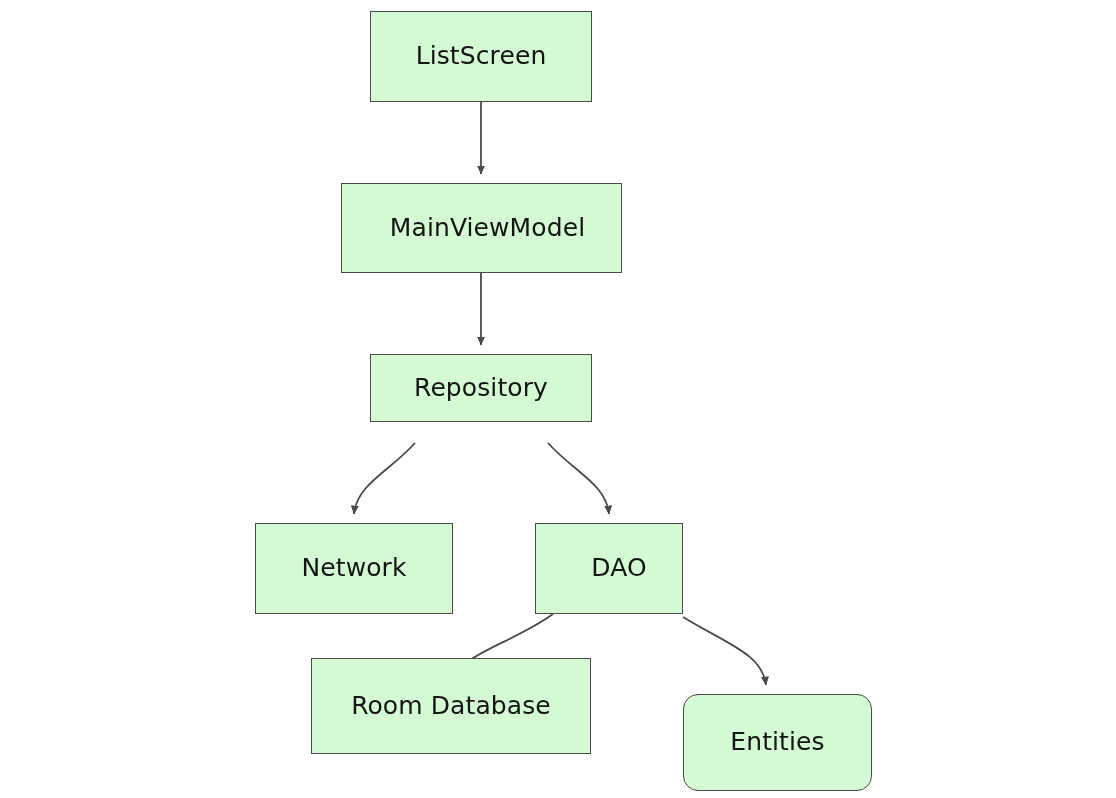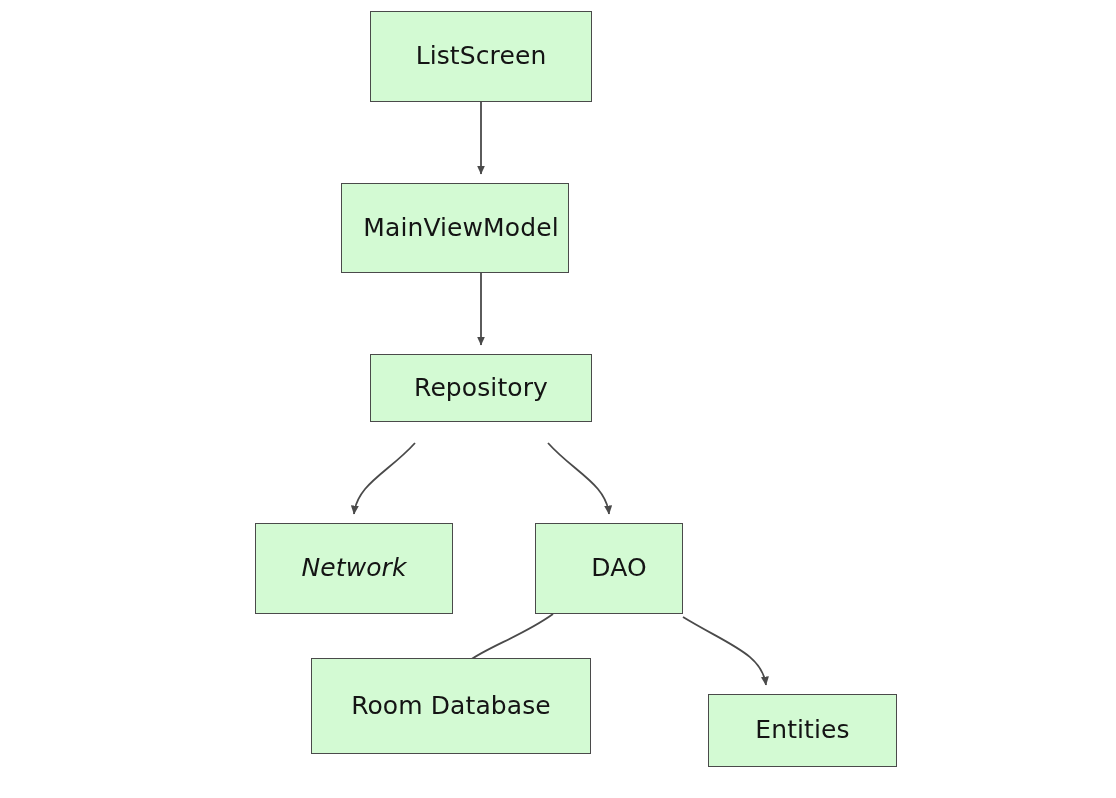--- a/index.html
+++ b/index.html
@@ -68,37 +68,37 @@
 
     <path d="M 553 614 C 510 645, 457 654, 451 685" fill="none" stroke="#4a4a4a" stroke-width="1.8" marker-end="url(#arrow)"></path>
 
     <path d="M 683 617 C 729 645, 762 654, 766 685" fill="none" stroke="#4a4a4a" stroke-width="1.8" marker-end="url(#arrow)"></path>
   </svg>
 
   <div class="node" style="left:370px; top:11px; width:222px; height:91px;">
     <span class="node-label">ListScreen</span>
   </div>
 
-  <div class="node" style="left:341px; top:183px; width:228px; height:90px;padding-left:12px;">
+  <div class="node" style="left:341px; top:183px; width:281px; height:90px;padding-left:12px;">
     <span class="node-label">MainViewModel</span>
   </div>
 
   <div class="node" style="left:370px; top:354px; width:222px; height:68px;">
     <span class="node-label">Repository</span>
   </div>
 
-  <div class="node" style="left:255px; top:523px; width:198px; height:91px;font-style:italic;">
+  <div class="node" style="left:255px; top:523px; width:198px; height:91px;">
     <span class="node-label">Network</span>
   </div>
 
   <div class="node" style="left:535px; top:523px; width:148px; height:91px;padding-left:20px;">
     <span class="node-label">DAO</span>
   </div>
 
   <div class="node" style="left:311px; top:658px; width:280px; height:96px;">
     <span class="node-label">Room Database</span>
   </div>
 
-  <div class="node" style="left:708px; top:694px; width:189px; height:73px;">
+  <div class="node" style="left:683px; top:694px; width:189px; height:97px;border-radius:15px;">
     <span class="node-label">Entities</span>
   </div>
 
 </div>
 
 </body></html>

